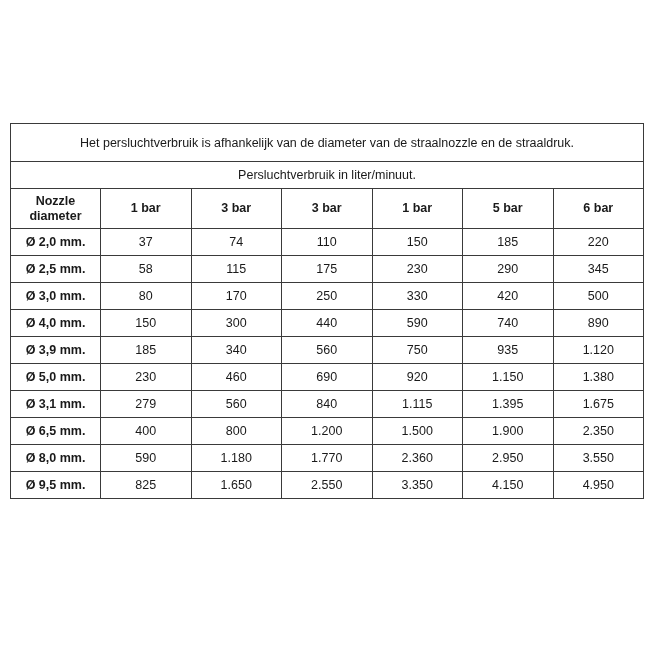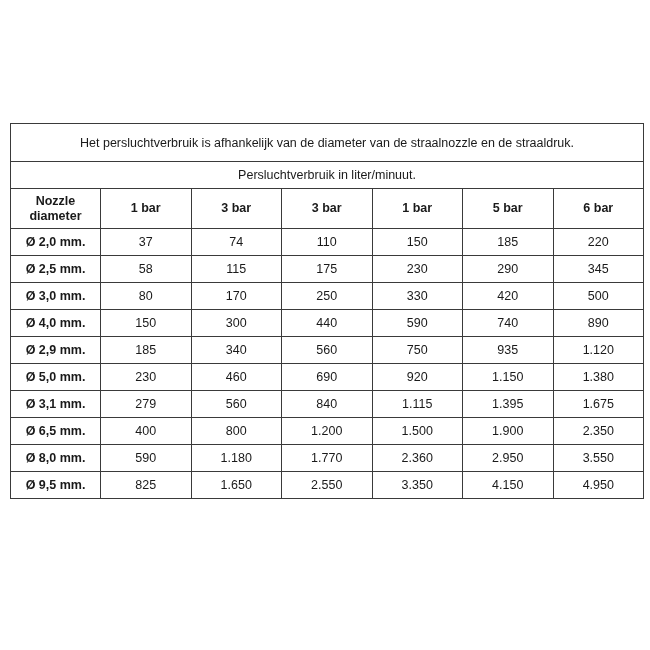--- a/index.html
+++ b/index.html
@@ -124,21 +124,21 @@
       <tr class="data-row">
         <td class="rowhead">Ø 4,0 mm.</td>
         <td>150</td>
         <td>300</td>
         <td>440</td>
         <td>590</td>
         <td>740</td>
         <td>890</td>
       </tr>
       <tr class="data-row">
-        <td class="rowhead">Ø 2,9 mm.</td>
+        <td class="rowhead">Ø 3,9 mm.</td>
         <td>185</td>
         <td>340</td>
         <td>560</td>
         <td>750</td>
         <td>935</td>
         <td>1.120</td>
       </tr>
       <tr class="data-row">
         <td class="rowhead">Ø 5,0 mm.</td>
         <td>230</td>

